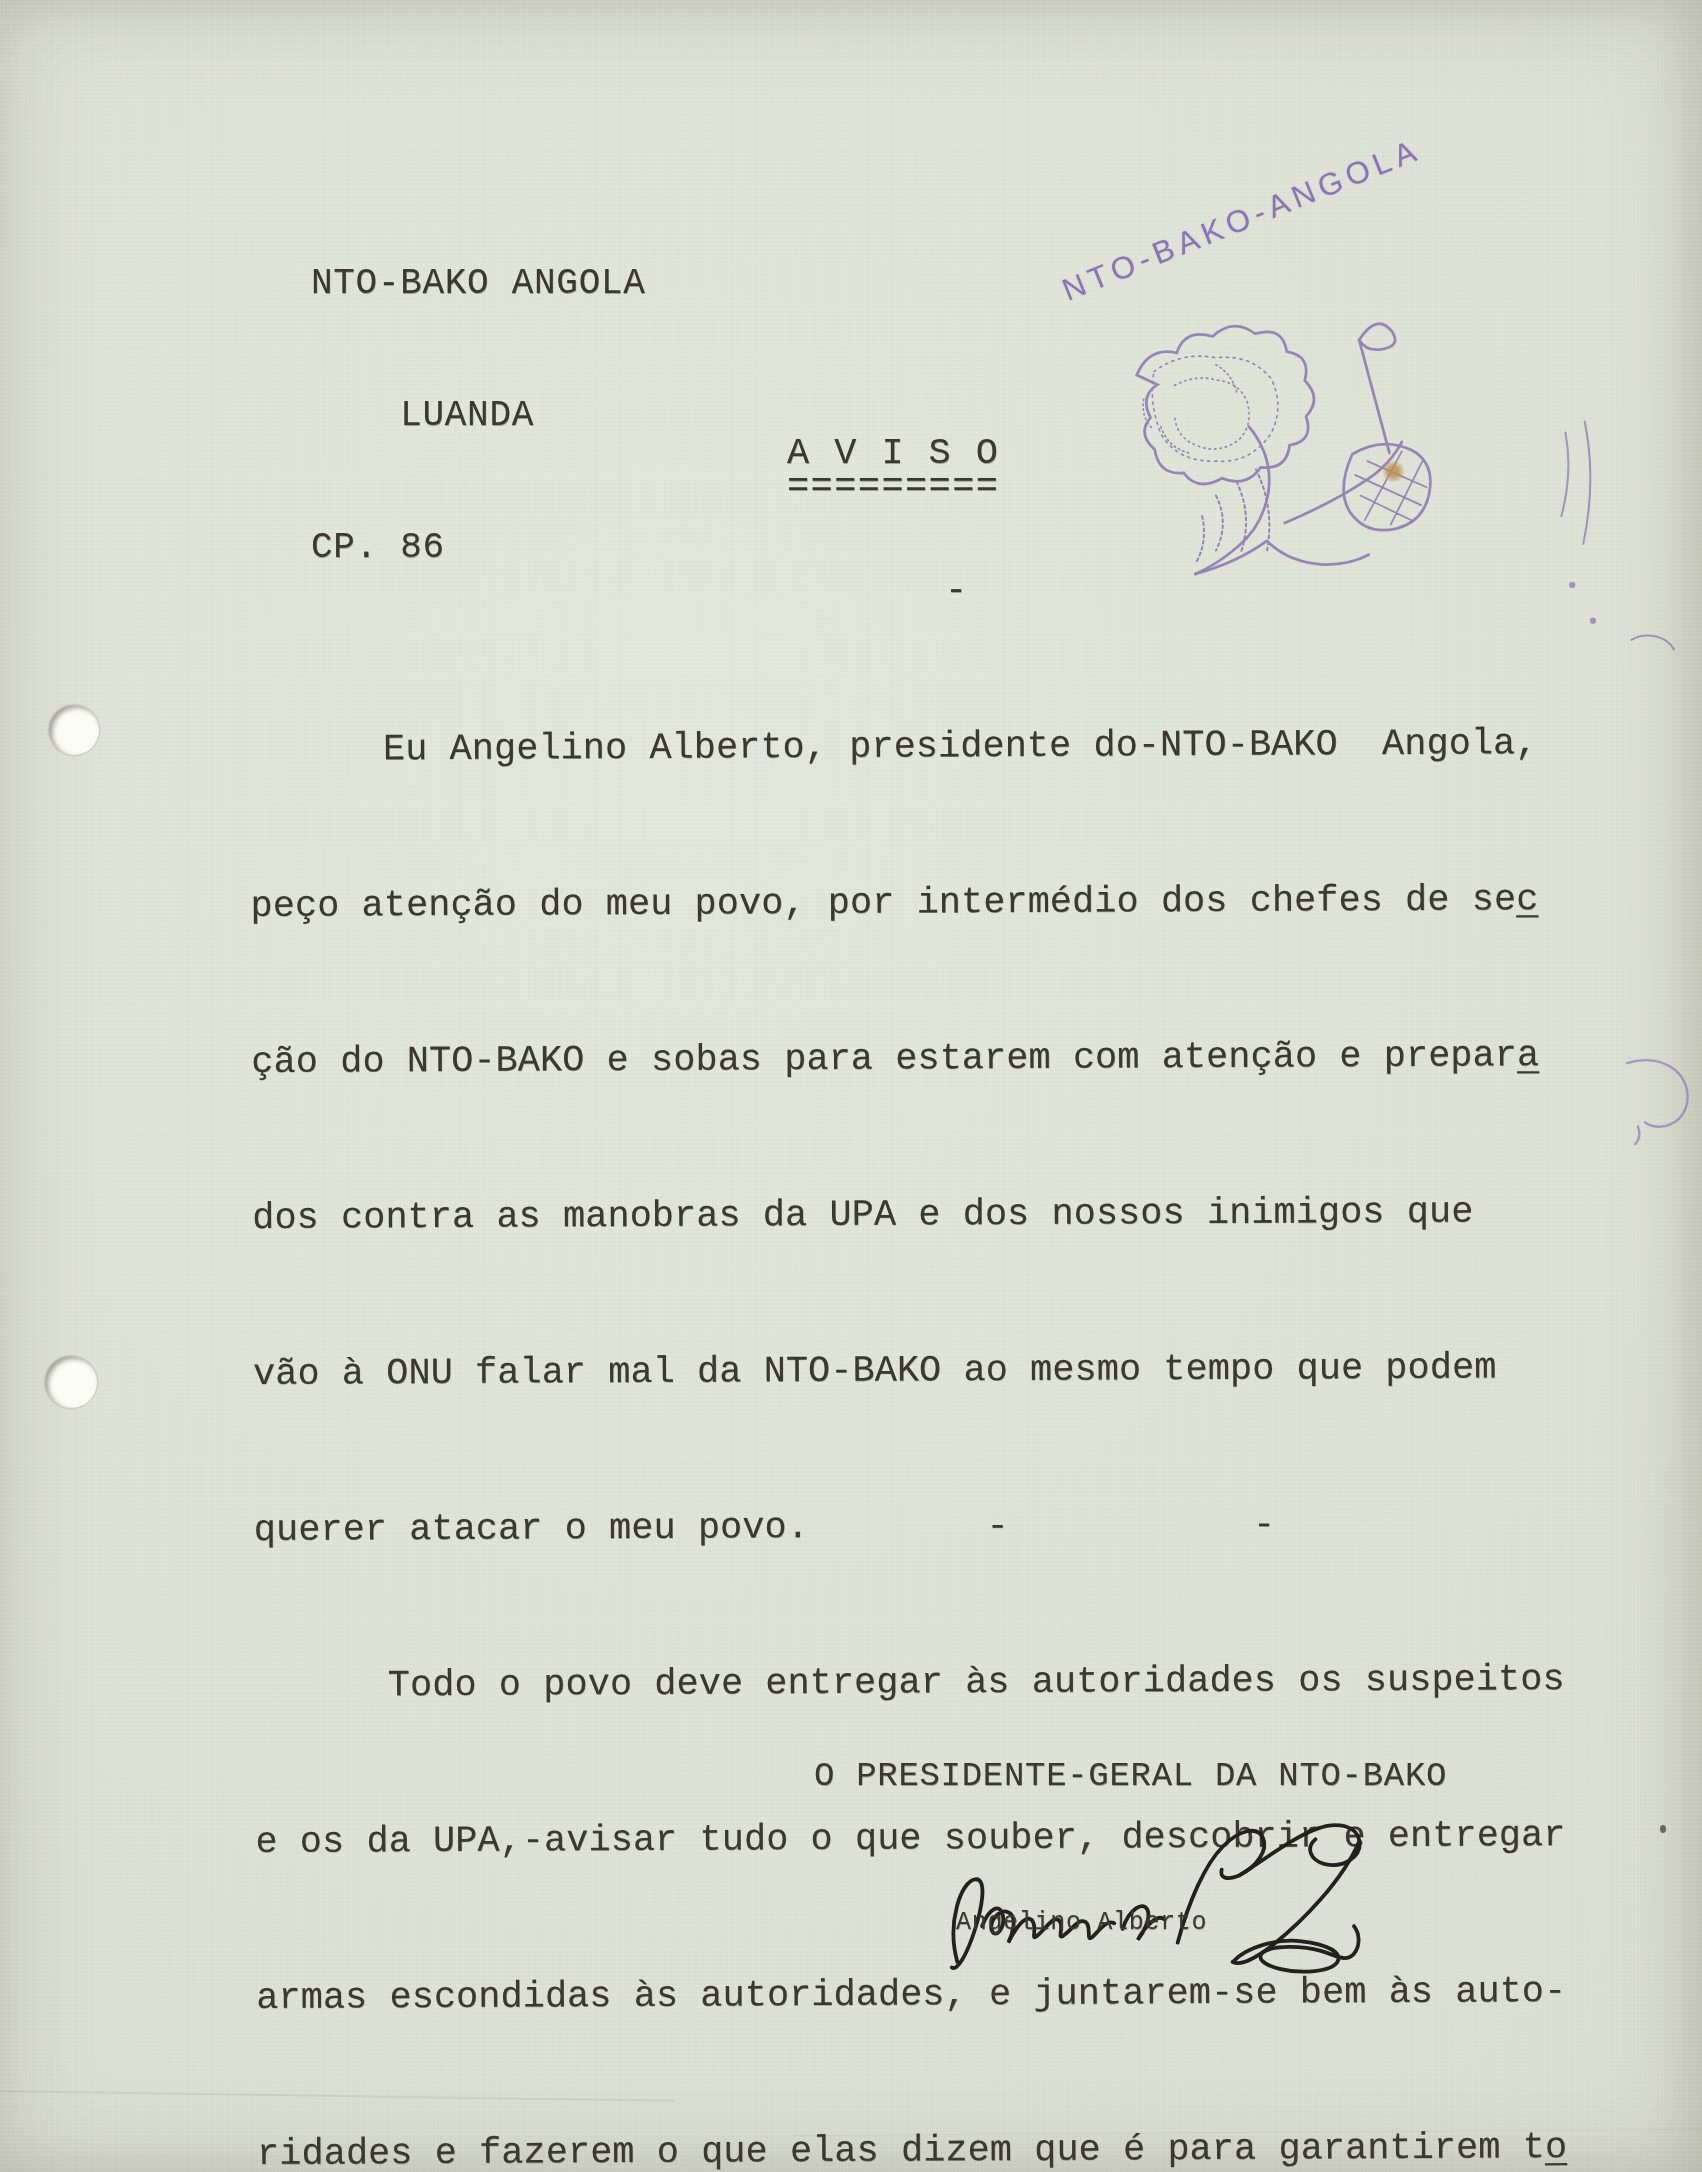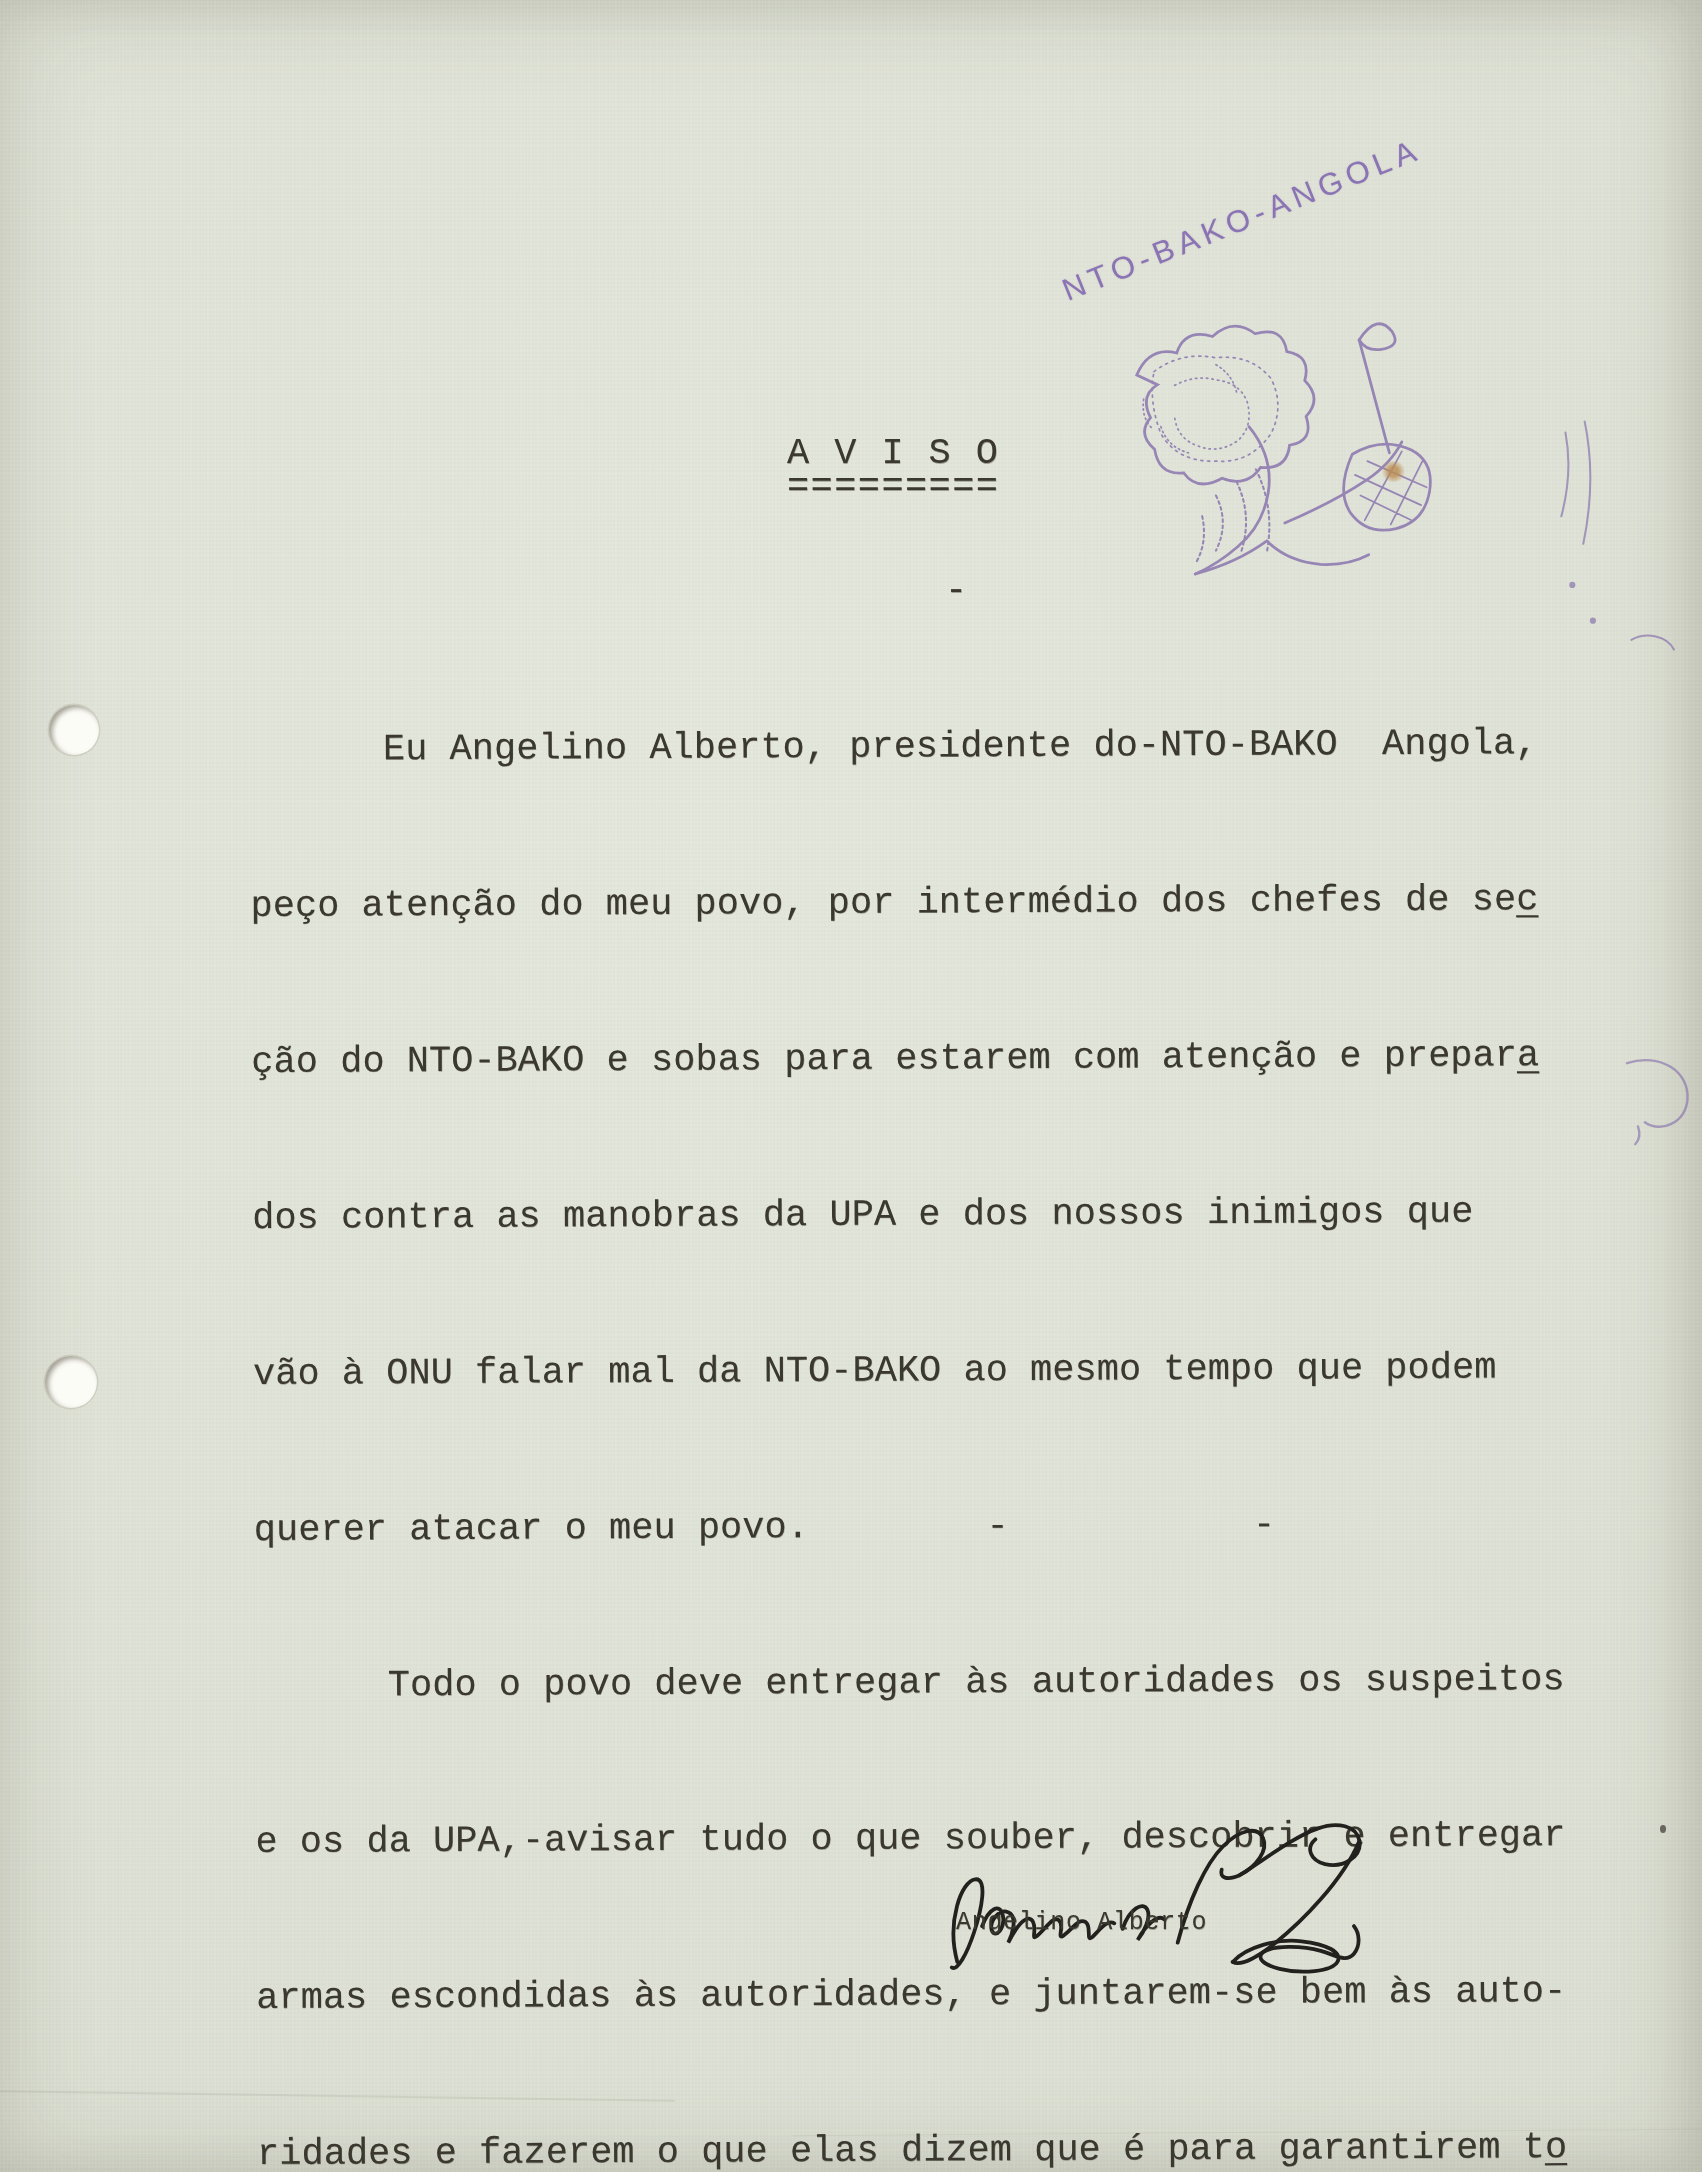--- a/index.html
+++ b/index.html
@@ -54,20 +54,25 @@
   svg{display:block;}
 </style>
 </head>
 <body>
 
 <div class="page">
 
   <div class="hole hole1"></div>
   <div class="hole hole2"></div>
 
+  <div class="layer typed header">
+    <div>NTO-BAKO ANGOLA</div>
+    <div>    LUANDA</div>
+    <div>CP. 86</div>
+  </div>
 
   <div class="layer stamp-text">NTO-BAKO-ANGOLA</div>
 
   <div class="layer" style="left:1078px;top:289px;">
     <svg width="386" height="296" viewBox="0 0 560 430" fill="none" opacity="0.72">
       <g stroke="#7b63a8" stroke-linecap="round" fill="none">
 
         <path stroke-width="4" d="M85,125 q18,-42 58,-32 q12,-36 52,-24 q30,-28 62,-4 q40,-12 46,26 q36,6 26,42 q26,26 2,52 q12,36 -24,42 q-4,36 -42,32 q-20,30 -56,16 q-36,20 -56,-8 q-36,4 -42,-34 q-26,-22 -6,-46 q-16,-32 10,-48 z"></path>
         <path stroke-width="2.5" stroke-dasharray="3 7" d="M110,120 q40,-30 90,-20 q50,-6 80,30 q20,40 0,80 q-30,44 -80,40 q-56,2 -80,-40 q-18,-46 -10,-90"></path>
         <path stroke-width="2.5" stroke-dasharray="2 6" d="M140,140 q30,-16 60,-8 q36,4 46,34 q8,34 -14,54 q-28,20 -58,8 q-30,-10 -34,-42"></path>
@@ -129,20 +134,21 @@
     
     
     
     
     
     
     
     
   </div>
 
+  <div class="layer typed footer-role">O PRESIDENTE-GERAL DA NTO-BAKO</div>
 
   <div class="layer" style="left:916px;top:1798px;">
     <svg width="482" height="186" viewBox="0 0 700 270" fill="none">
       <g stroke="#23211d" stroke-width="5.5" stroke-linecap="round" fill="none">
         <path d="M60,238 C44,180 66,120 86,118 C104,116 96,160 84,196 C74,226 60,252 52,246
                  M96,186 C106,160 122,152 126,170 C130,188 116,206 110,192 C106,178 122,160 134,166
                  C148,172 140,198 134,210 C150,178 164,168 170,180 C176,192 166,208 176,200
                  C190,188 200,170 208,178 C216,186 204,206 214,200 C228,190 236,174 246,180
                  C256,186 246,210 256,202 C268,190 278,176 288,182"></path>
         <path d="M300,190 C310,160 330,150 336,162 C342,174 330,196 322,206 C334,184 352,168 360,176"></path>

